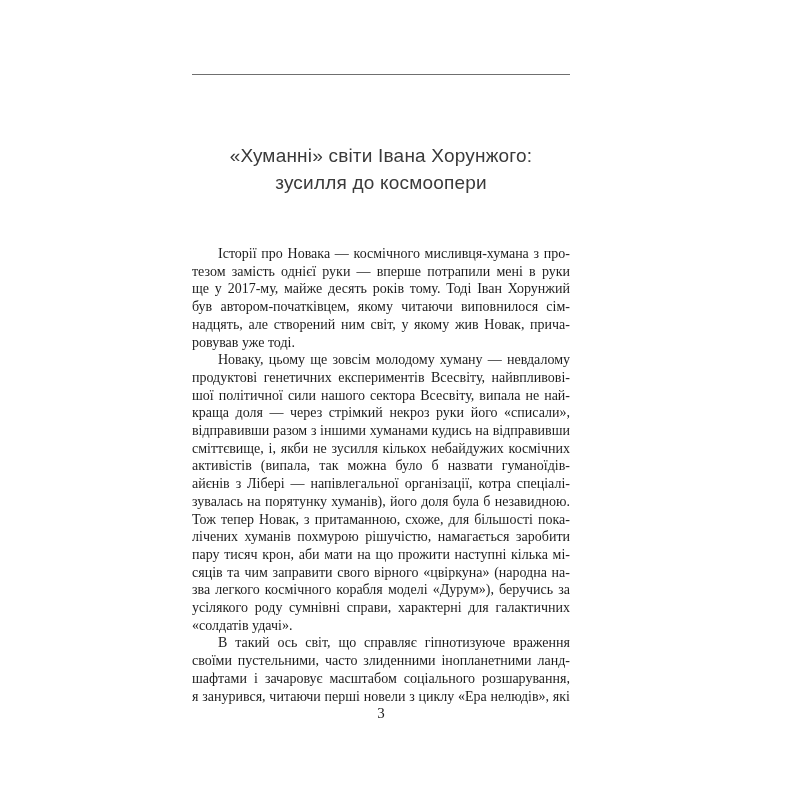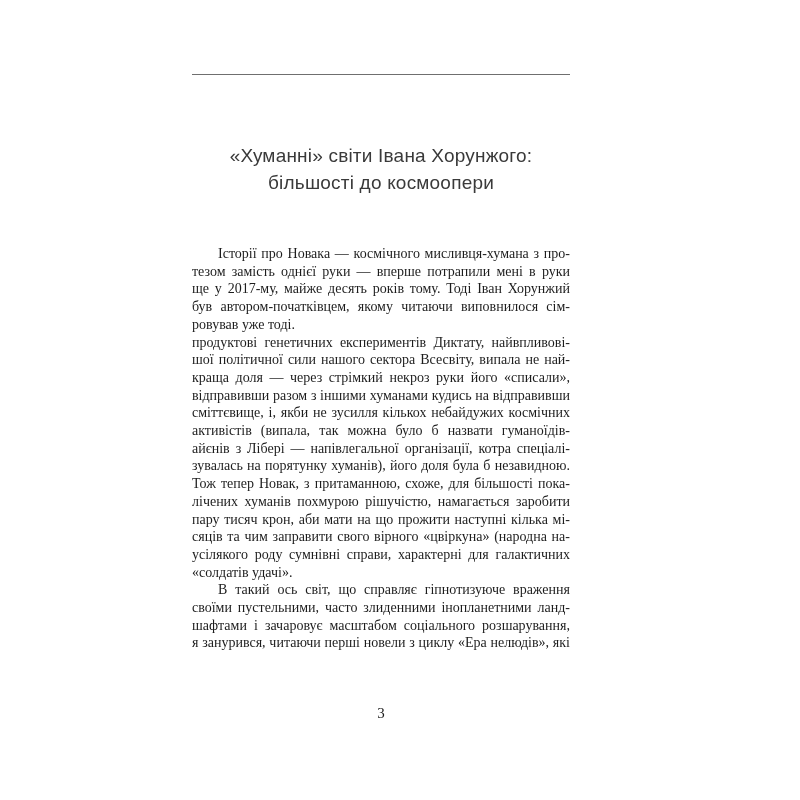--- a/index.html
+++ b/index.html
@@ -69,46 +69,49 @@
 </style>
 </head>
 <body>
 
 <div class="page">
 
   <div class="top-rule"></div>
 
   <div class="chapter-title">
     <div>«Хуманні» світи Івана Хорунжого:</div>
-    <div>більшості до космоопери</div>
+    <div>зусилля до космоопери</div>
   </div>
 
   <div class="body-text">
 
     <div>
       <div class="text-line first">Історії про Новака — космічного мисливця-хумана з про-</div>
       <div class="text-line">тезом замість однієї руки — вперше потрапили мені в руки</div>
       <div class="text-line">ще у 2017-му, майже десять років тому. Тоді Іван Хорунжий</div>
       <div class="text-line">був автором-початківцем, якому читаючи виповнилося сім-</div>
+      <div class="text-line">надцять, але створений ним світ, у якому жив Новак, прича-</div>
       <div class="text-line last">ровував уже тоді.</div>
     </div>
 
     <div>
-      <div class="text-line">продуктові генетичних експериментів Диктату, найвпливові-</div>
+      <div class="text-line first">Новаку, цьому ще зовсім молодому хуману — невдалому</div>
+      <div class="text-line">продуктові генетичних експериментів Всесвіту, найвпливові-</div>
       <div class="text-line">шої політичної сили нашого сектора Всесвіту, випала не най-</div>
       <div class="text-line">краща доля — через стрімкий некроз руки його «списали»,</div>
       <div class="text-line">відправивши разом з іншими хуманами кудись на відправивши</div>
       <div class="text-line">сміттєвище, і, якби не зусилля кількох небайдужих космічних</div>
       <div class="text-line">активістів (випала, так можна було б назвати гуманоїдів-</div>
       <div class="text-line">айєнів з Лібері — напівлегальної організації, котра спеціалі-</div>
       <div class="text-line">зувалась на порятунку хуманів), його доля була б незавидною.</div>
       <div class="text-line">Тож тепер Новак, з притаманною, схоже, для більшості пока-</div>
       <div class="text-line">лічених хуманів похмурою рішучістю, намагається заробити</div>
       <div class="text-line">пару тисяч крон, аби мати на що прожити наступні кілька мі-</div>
       <div class="text-line">сяців та чим заправити свого вірного «цвіркуна» (народна на-</div>
+      <div class="text-line">зва легкого космічного корабля моделі «Дурум»), беручись за</div>
       <div class="text-line">усілякого роду сумнівні справи, характерні для галактичних</div>
       <div class="text-line last">«солдатів удачі».</div>
     </div>
 
     <div>
       <div class="text-line first">В такий ось світ, що справляє гіпнотизуюче враження</div>
       <div class="text-line">своїми пустельними, часто злиденними інопланетними ланд-</div>
       <div class="text-line">шафтами і зачаровує масштабом соціального розшарування,</div>
       <div class="text-line">я занурився, читаючи перші новели з циклу «Ера нелюдів», які</div>
     </div>

